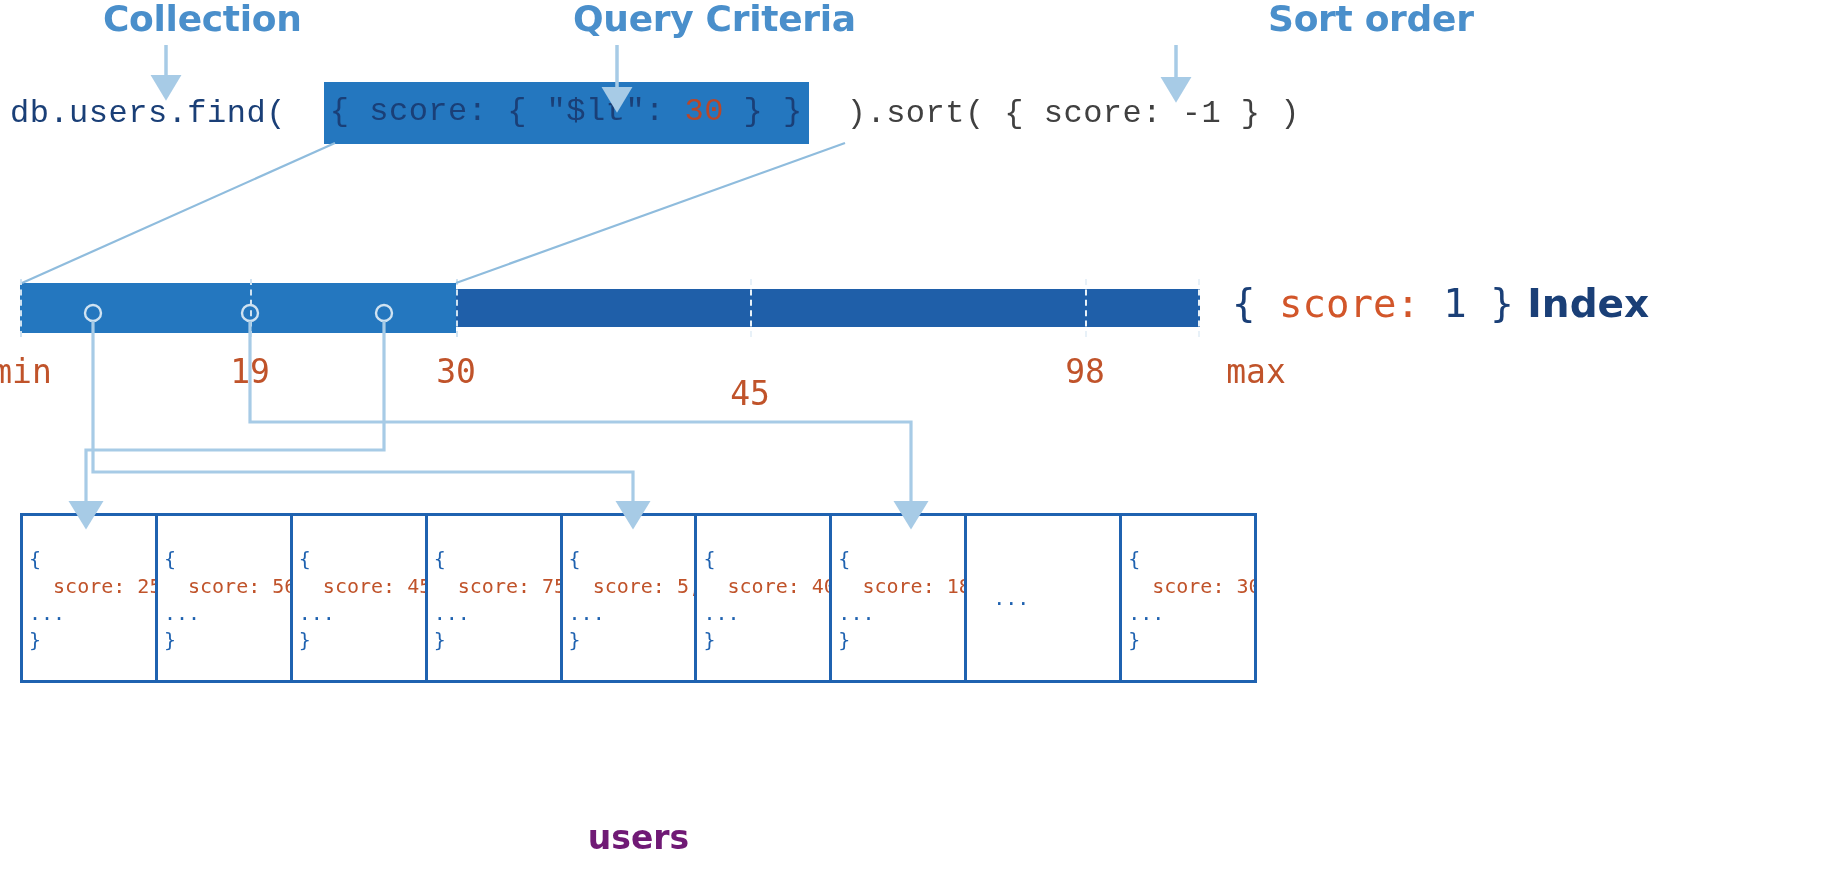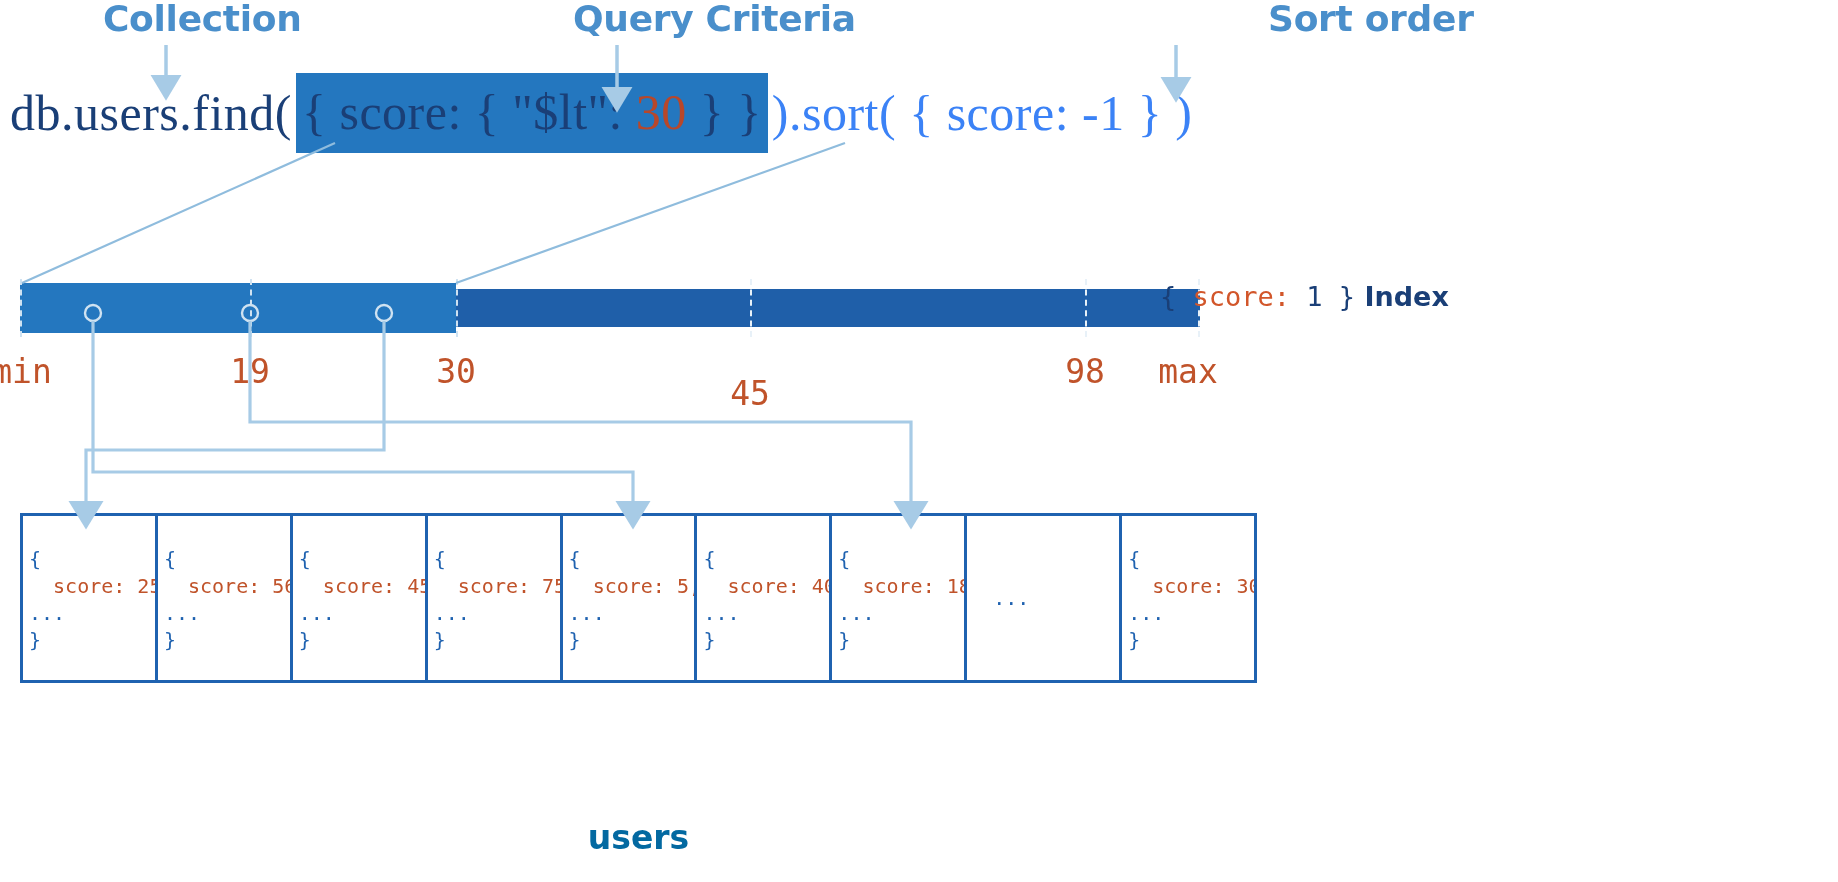--- a/index.html
+++ b/index.html
@@ -36,37 +36,38 @@
   #annot-sort      { left: 1268px; top: -2px; }
 
   
   #query-line {
     position: absolute;
     left: 10px;
     top: 80px;
     height: 66px;
     display: flex;
     align-items: center;
-    font-family: Liberation Serif, serif;
-    font-size: 50px;
+    font-family: Liberation Mono, monospace;
+    font-size: 32px;
     color: #1a3f77;
     white-space: pre;
     letter-spacing: 0.5px;
+    gap: 34px;
   }
   #query-prefix { color: #1a3f77; }
   #query-criteria-box {
     background: #2477bf;
     color: #1a3f77;
     padding: 14px 6px 16px 6px;
     margin: 0 4px;
     display: inline-block;
     line-height: 1;
   }
   .num-hl { color: #b8472a; }
-  #query-suffix { color: #3b82f6; }
+  #query-suffix { color: #404040; }
 
   
   #index-bar-wrap {
     position: absolute;
     left: 20px;
     top: 283px;
     width: 1180px;
     height: 50px;
   }
   #index-seg-light {
@@ -99,24 +100,24 @@
     color: #c0532a;
     font-family: "DejaVu Sans Mono", "Liberation Mono", monospace;
     font-size: 33px;
     white-space: nowrap;
     transform: translateX(-50%);
   }
 
   
   #index-legend {
     position: absolute;
-    left: 1160px;
+    left: 1232px;
     top: 281px;
     font-family: "DejaVu Sans Mono", "Liberation Mono", monospace;
-    font-size: 27px;
+    font-size: 39px;
     color: #1a3f77;
     white-space: pre;
   }
   #index-legend .k { color: #d2562a; }
   #index-legend .w {
     font-family: "DejaVu Sans", "Liberation Sans", sans-serif;
     font-weight: 600;
   }
 
   
@@ -156,21 +157,21 @@
   
   #collection-caption {
     position: absolute;
     left: 0;
     top: 818px;
     width: 1277px;
     text-align: center;
     font-family: "DejaVu Sans", "Liberation Sans", sans-serif;
     font-size: 33px;
     font-weight: 600;
-    color: #0369a1;
+    color: #701a75;
   }
 
   
   #overlay {
     position: absolute;
     left: 0; top: 0;
     width: 1838px;
     height: 882px;
     pointer-events: none;
   }
@@ -200,21 +201,21 @@
     <div class="idx-tick dark" style="left:1065px;"></div>
     <div class="idx-tick dark" style="left:1178px;"></div>
   </div>
 
   <div id="axis-labels">
       <div class="axis-label" style="left: 22px;">min</div>
       <div class="axis-label" style="left: 250px;">19</div>
       <div class="axis-label" style="left: 456px;">30</div>
       <div class="axis-label" style="left: 750px; margin-top: 22px;">45</div>
       <div class="axis-label" style="left: 1085px;">98</div>
-      <div class="axis-label" style="left: 1188px;">max</div>
+      <div class="axis-label" style="left: 1256px;">max</div>
     </div>
 
   <div id="index-legend"><span>{ </span><span class="k">score:</span><span> 1 }</span><span class="w"> Index</span></div>
 
   <div id="docs-row">
       <div class="doc-box"><div>{</div><div class="score">  score: 25,</div><div>...</div><div>}</div></div>
       <div class="doc-box"><div>{</div><div class="score">  score: 56,</div><div>...</div><div>}</div></div>
       <div class="doc-box"><div>{</div><div class="score">  score: 45,</div><div>...</div><div>}</div></div>
       <div class="doc-box"><div>{</div><div class="score">  score: 75,</div><div>...</div><div>}</div></div>
       <div class="doc-box"><div>{</div><div class="score">  score: 5,</div><div>...</div><div>}</div></div>

